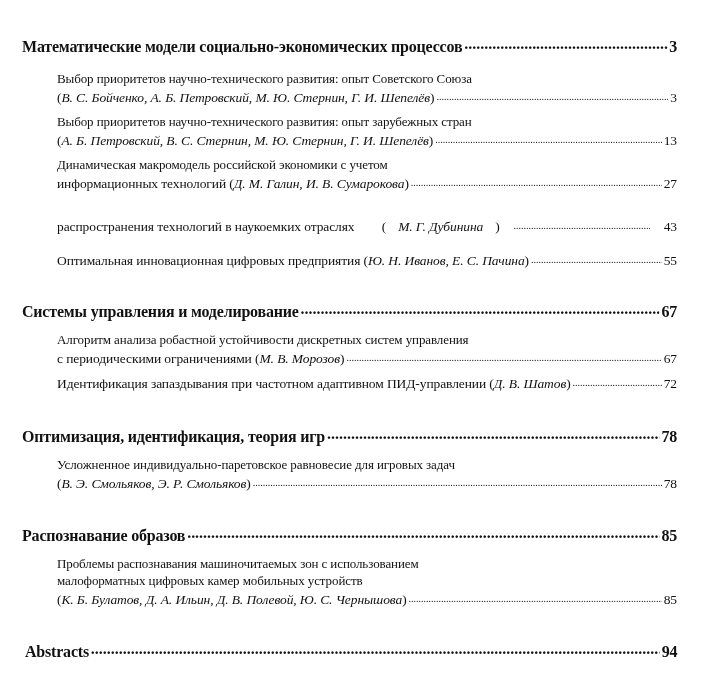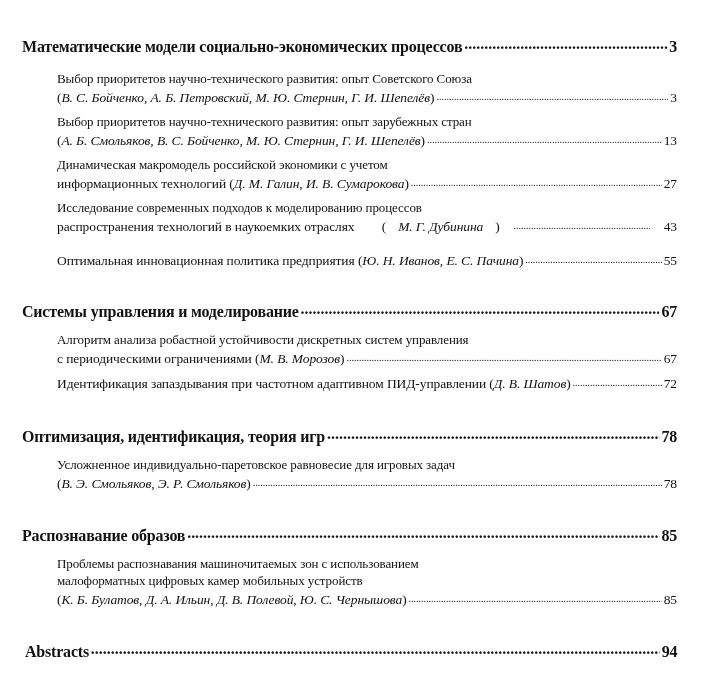--- a/index.html
+++ b/index.html
@@ -81,42 +81,41 @@
     <span>(</span>
       <span class="authors">В. С. Бойченко, А. Б. Петровский, М. Ю. Стернин, Г. И. Шепелёв</span>
       <span>)</span>
     <span class="lead"></span>
     <span class="page">3</span>
   </div>
 
   <div class="line1" style="left:57px; top:114px;">Выбор приоритетов научно-технического развития: опыт зарубежных стран</div>
   <div class="row entry" style="left:57px; top:131px; width:620px;">
     <span>(</span>
-      <span class="authors">А. Б. Смольяков, В. С. Бойченко, М. Ю. Стернин, Г. И. Шепелёв</span>
+      <span class="authors">А. Б. Петровский, В. С. Стернин, М. Ю. Стернин, Г. И. Шепелёв</span>
       <span>)</span>
     <span class="lead"></span>
     <span class="page">13</span>
   </div>
 
   <div class="line1" style="left:57px; top:157px;">Динамическая макромодель российской экономики с учетом</div>
   <div class="row entry" style="left:57px; top:174px; width:620px;">
     <span>информационных технологий</span>&nbsp;<span>(</span><span class="authors">Д. М. Галин, И. В. Сумарокова</span><span>)</span>
     <span class="lead"></span>
     <span class="page">27</span>
   </div>
 
-  <div class="line1" style="left:57px; top:200px;">Исследование современных подходов к моделированию процессов</div>
   <div class="row entry" style="left:57px; top:217px; width:620px;gap:12px;">
     <span>распространения технологий в наукоемких отраслях</span>&nbsp;<span>(</span><span class="authors">М. Г. Дубинина</span><span>)</span>
     <span class="lead"></span>
     <span class="page">43</span>
   </div>
 
   <div class="row entry" style="left:57px; top:251px; width:620px;">
-    <span>Оптимальная инновационная политика предприятия</span>&nbsp;<span>(</span><span class="authors">Ю. Н. Иванов, Е. С. Пачина</span><span>)</span>
+    <span>Оптимальная инновационная цифровых предприятия</span>&nbsp;<span>(</span><span class="authors">Ю. Н. Иванов, Е. С. Пачина</span><span>)</span>
     <span class="lead"></span>
     <span class="page">55</span>
   </div>
 
   <div class="row section" style="left:22px; top:300px; width:697px;">
     <span>Системы управления и моделирование</span>
     <span class="lead"></span>
     <span class="page">67</span>
   </div>
 

